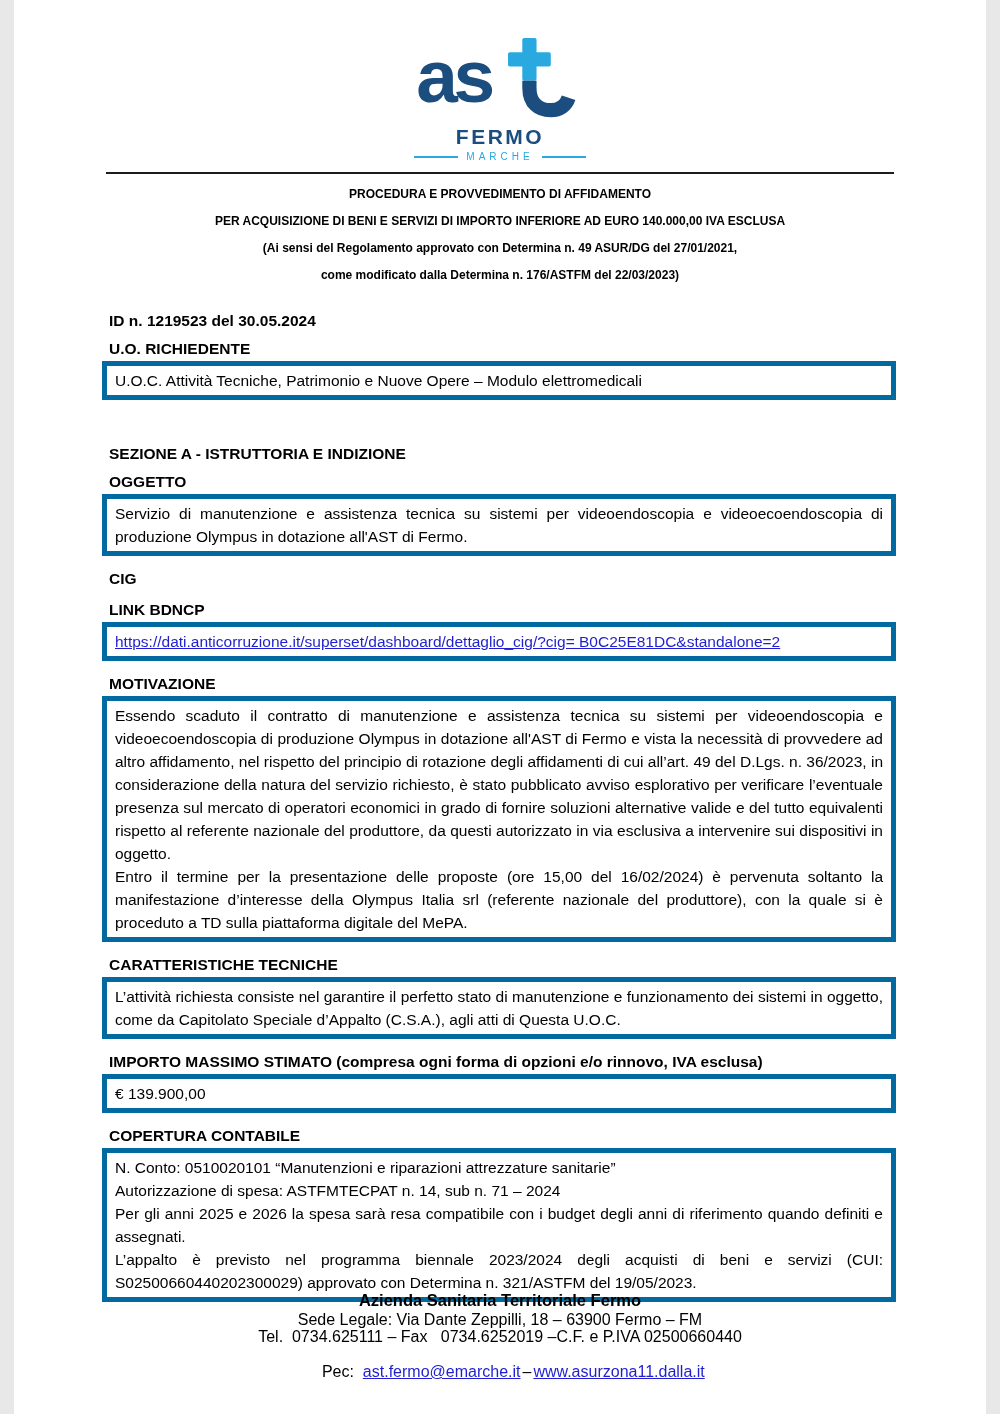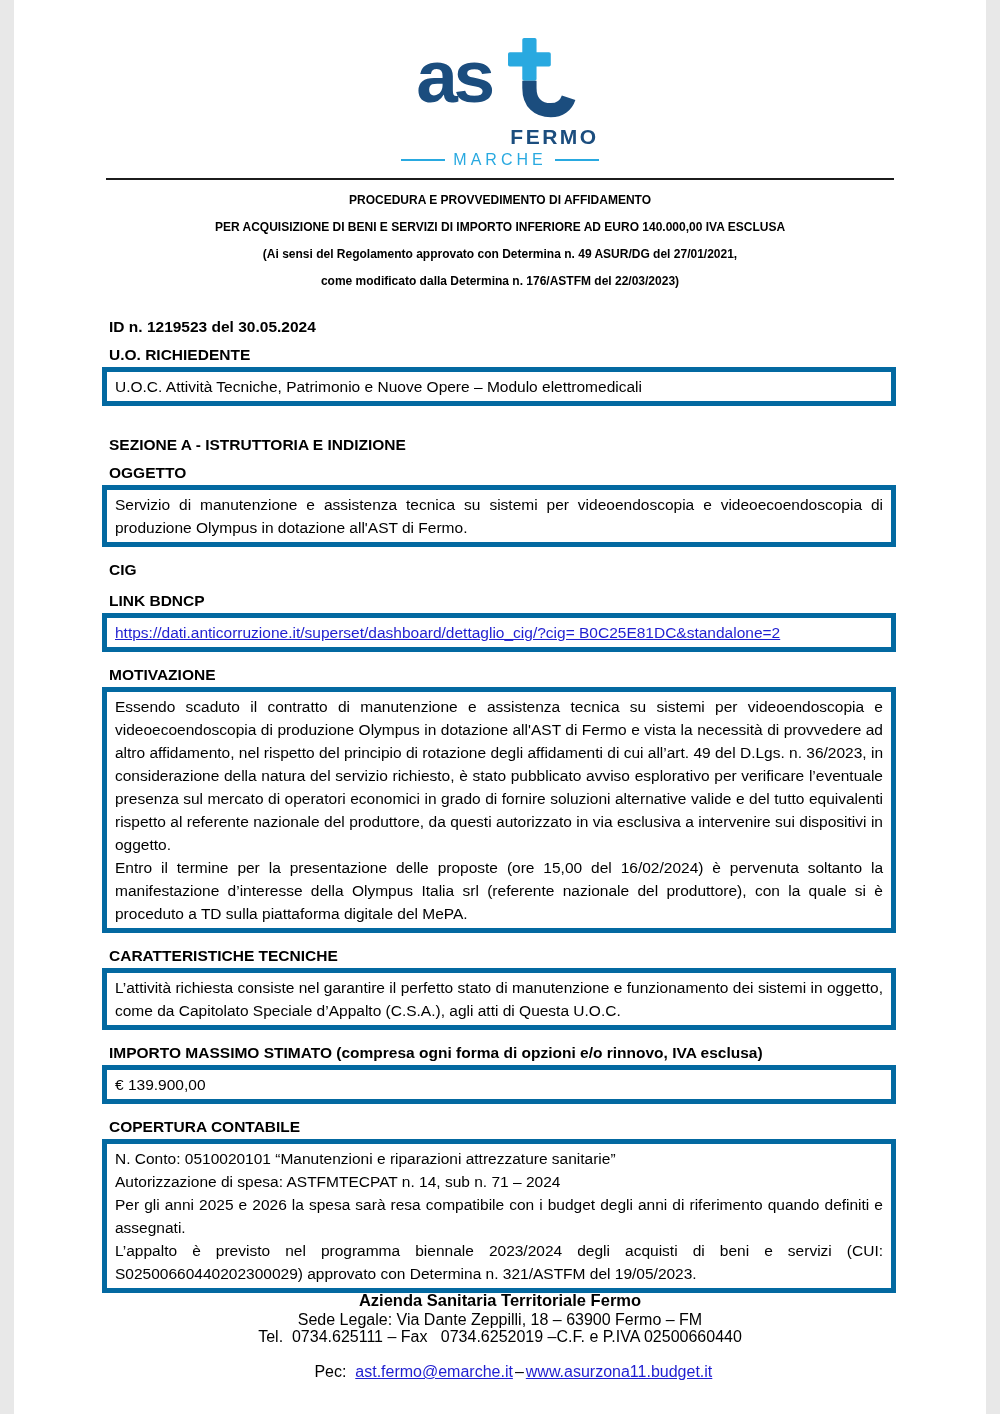--- a/index.html
+++ b/index.html
@@ -19,45 +19,44 @@
     overflow:hidden;
   }
   
   .header{padding-top:38px;text-align:center;}
   .logo{display:inline-block;line-height:1;}
   .logo-mark{display:block;margin:0 auto;}
   .logo-fermo{
     margin-top:6px;
     font-size:21px;font-weight:bold;letter-spacing:2.5px;
     color:var(--dark-blue);
-    text-align:right;
   }
   .logo-marche{
     margin-top:5px;
     display:flex;align-items:center;justify-content:center;gap:8px;
-    font-size:16px;letter-spacing:4px;
+    font-size:10px;letter-spacing:4px;
     color:var(--light-blue);
   }
   .logo-dash{display:inline-block;width:44px;height:2px;background:var(--light-blue);}
   .rule{margin:10px 92px 0 92px;border-top:2px solid #1c1c1c;}
   
   .title-block{
     margin-top:7px;
     text-align:center;
     font-weight:bold;font-size:12px;line-height:27px;
   }
   
   .content{margin:23px 90px 0 88px;}
   .label{
     margin:14px 0 4px 0;padding-left:7px;
     font-weight:bold;font-size:15.5px;line-height:17px;
   }
   .label.first{margin-top:0;}
   .label.tight{margin-top:11px;}
-  .label.section{margin-top:30px;}
+  .label.section{margin-top:45px;}
   .box{
     border:5px solid #0369a1;
     padding:3px 8px;
     font-size:15.5px;line-height:23px;
   }
   .box p{margin:0;}
   .box p.justify{text-align:justify;}
   .link{color:var(--link-blue);text-decoration:underline;cursor:pointer;}
   
   .footer{
@@ -145,17 +144,17 @@
       <p class="justify">L’appalto è previsto nel programma biennale 2023/2024 degli acquisti di beni e servizi (CUI: S02500660440202300029) approvato con Determina n. 321/ASTFM del 19/05/2023.</p>
     </div>
 
   </main>
 
   <footer class="footer">
     <div class="footer-name">Azienda Sanitaria Territoriale Fermo</div>
     <div class="footer-line">Sede Legale: Via Dante Zeppilli, 18 – 63900 Fermo – FM</div>
     <div class="footer-line">Tel.  0734.625111 – Fax   0734.6252019 –C.F. e P.IVA 02500660440</div>
     <div class="footer-line">
-      <span>Pec:</span><span>  </span><a class="link" href="#">ast.fermo@emarche.it</a><span class="sep">–</span><a class="link" href="#">www.asurzona11.budget.it</a>
+      <span>Pec:</span><span>  </span><a class="link" href="#">ast.fermo@emarche.it</a><span class="sep">–</span><a class="link" href="#">www.asurzona11.dalla.it</a>
     </div>
   </footer>
 
 </div>
 
 </body></html>

